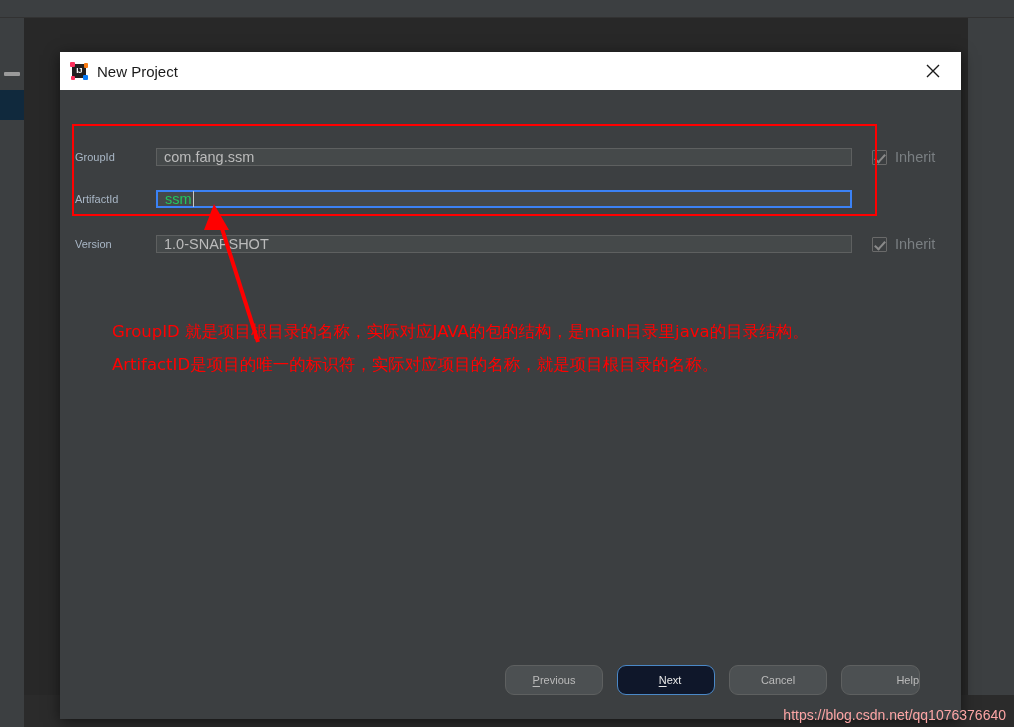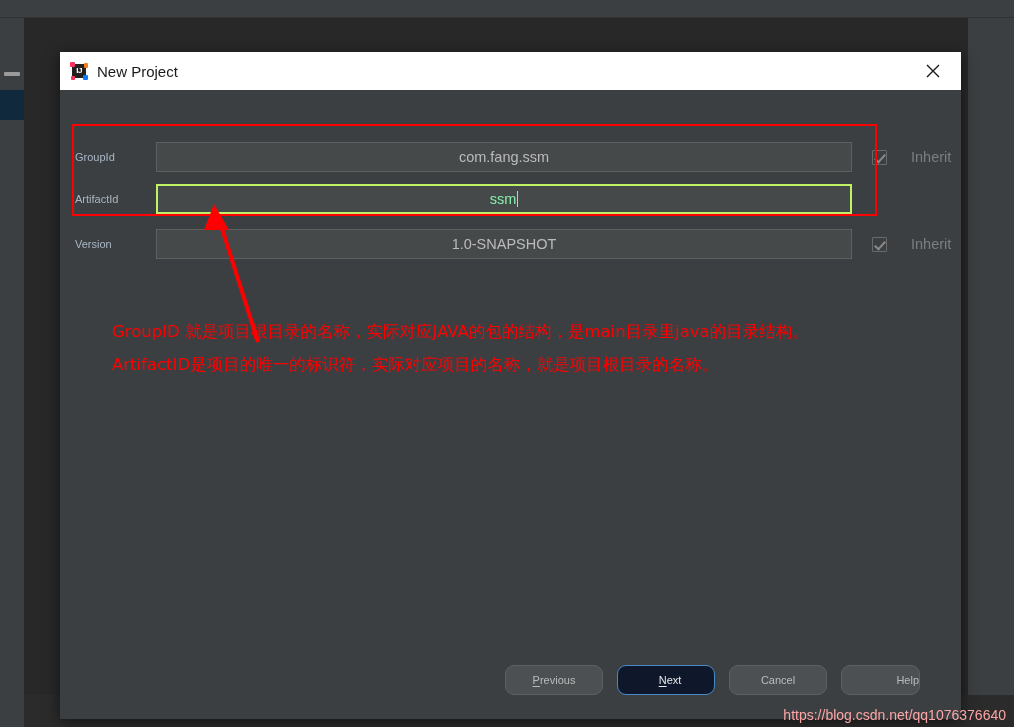--- a/index.html
+++ b/index.html
@@ -134,52 +134,51 @@
     width: 85px;
     font-size: 11px;
     color: #a9b7c6;
     font-family: "Liberation Sans", sans-serif;
     white-space: nowrap;
   }
   .text-input {
     position: absolute;
     left: 96px;
     width: 696px;
-    height: 30px;
+    height: 18px;
     background: #45494a;
     border: 1px solid #5e6060;
     color: #bbbbbb;
     font-size: 14.5px;
     font-family: "Liberation Sans", sans-serif;
     padding: 0 7px;
     display: flex;
     align-items: center;
     outline: none;
-    justify-content: center;
   }
   .text-input.focused {
-    border: 2px solid #bef264;
+    border: 2px solid #3b82f6;
     background: #45494a;
-    color: #86efac;
+    color: #22c55e;
   }
   .caret {
     display: inline-block;
     width: 1px;
     height: 16px;
     background: #c8c8c8;
     margin-left: 1px;
     vertical-align: middle;
   }
 
   .inherit-wrap {
     position: absolute;
     left: 812px;
     display: flex;
     align-items: center;
-    gap: 24px;
+    gap: 8px;
   }
   .checkbox {
     width: 15px; height: 15px;
     border: 1px solid #6a6a6a;
     background: #3c3f41;
     position: relative;
     border-radius: 1px;
   }
   .checkbox::after {
     content: "";

